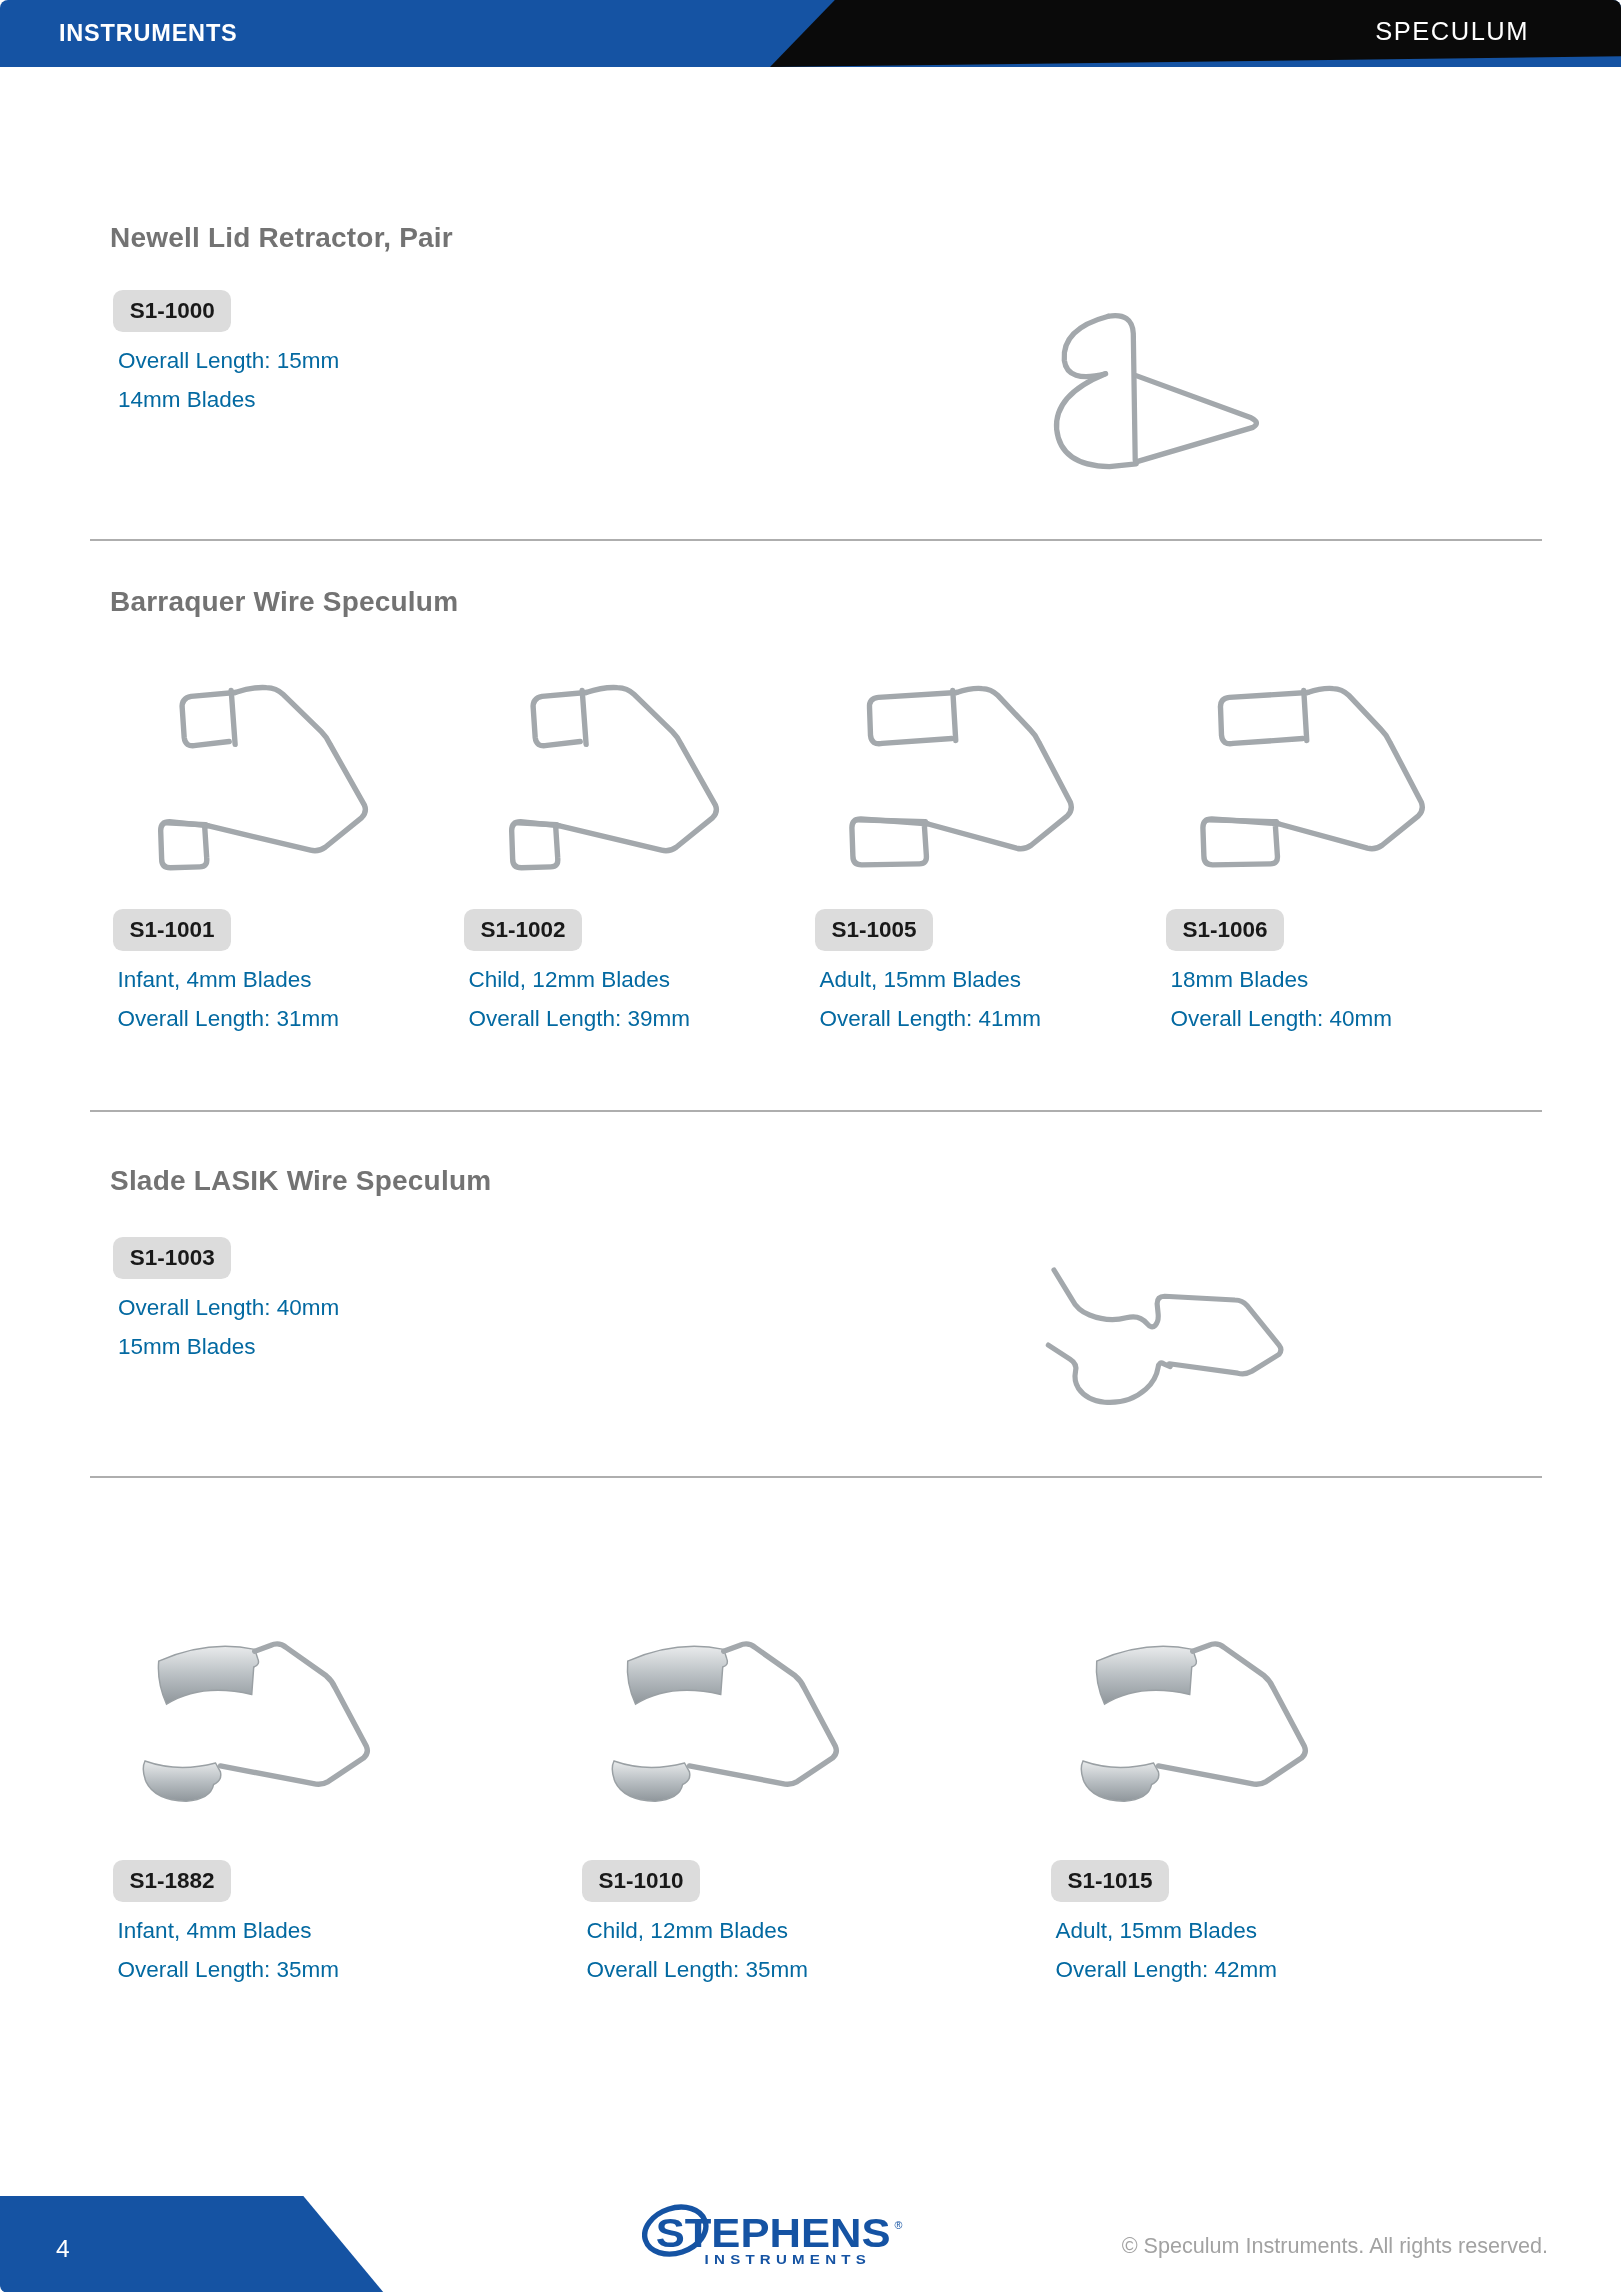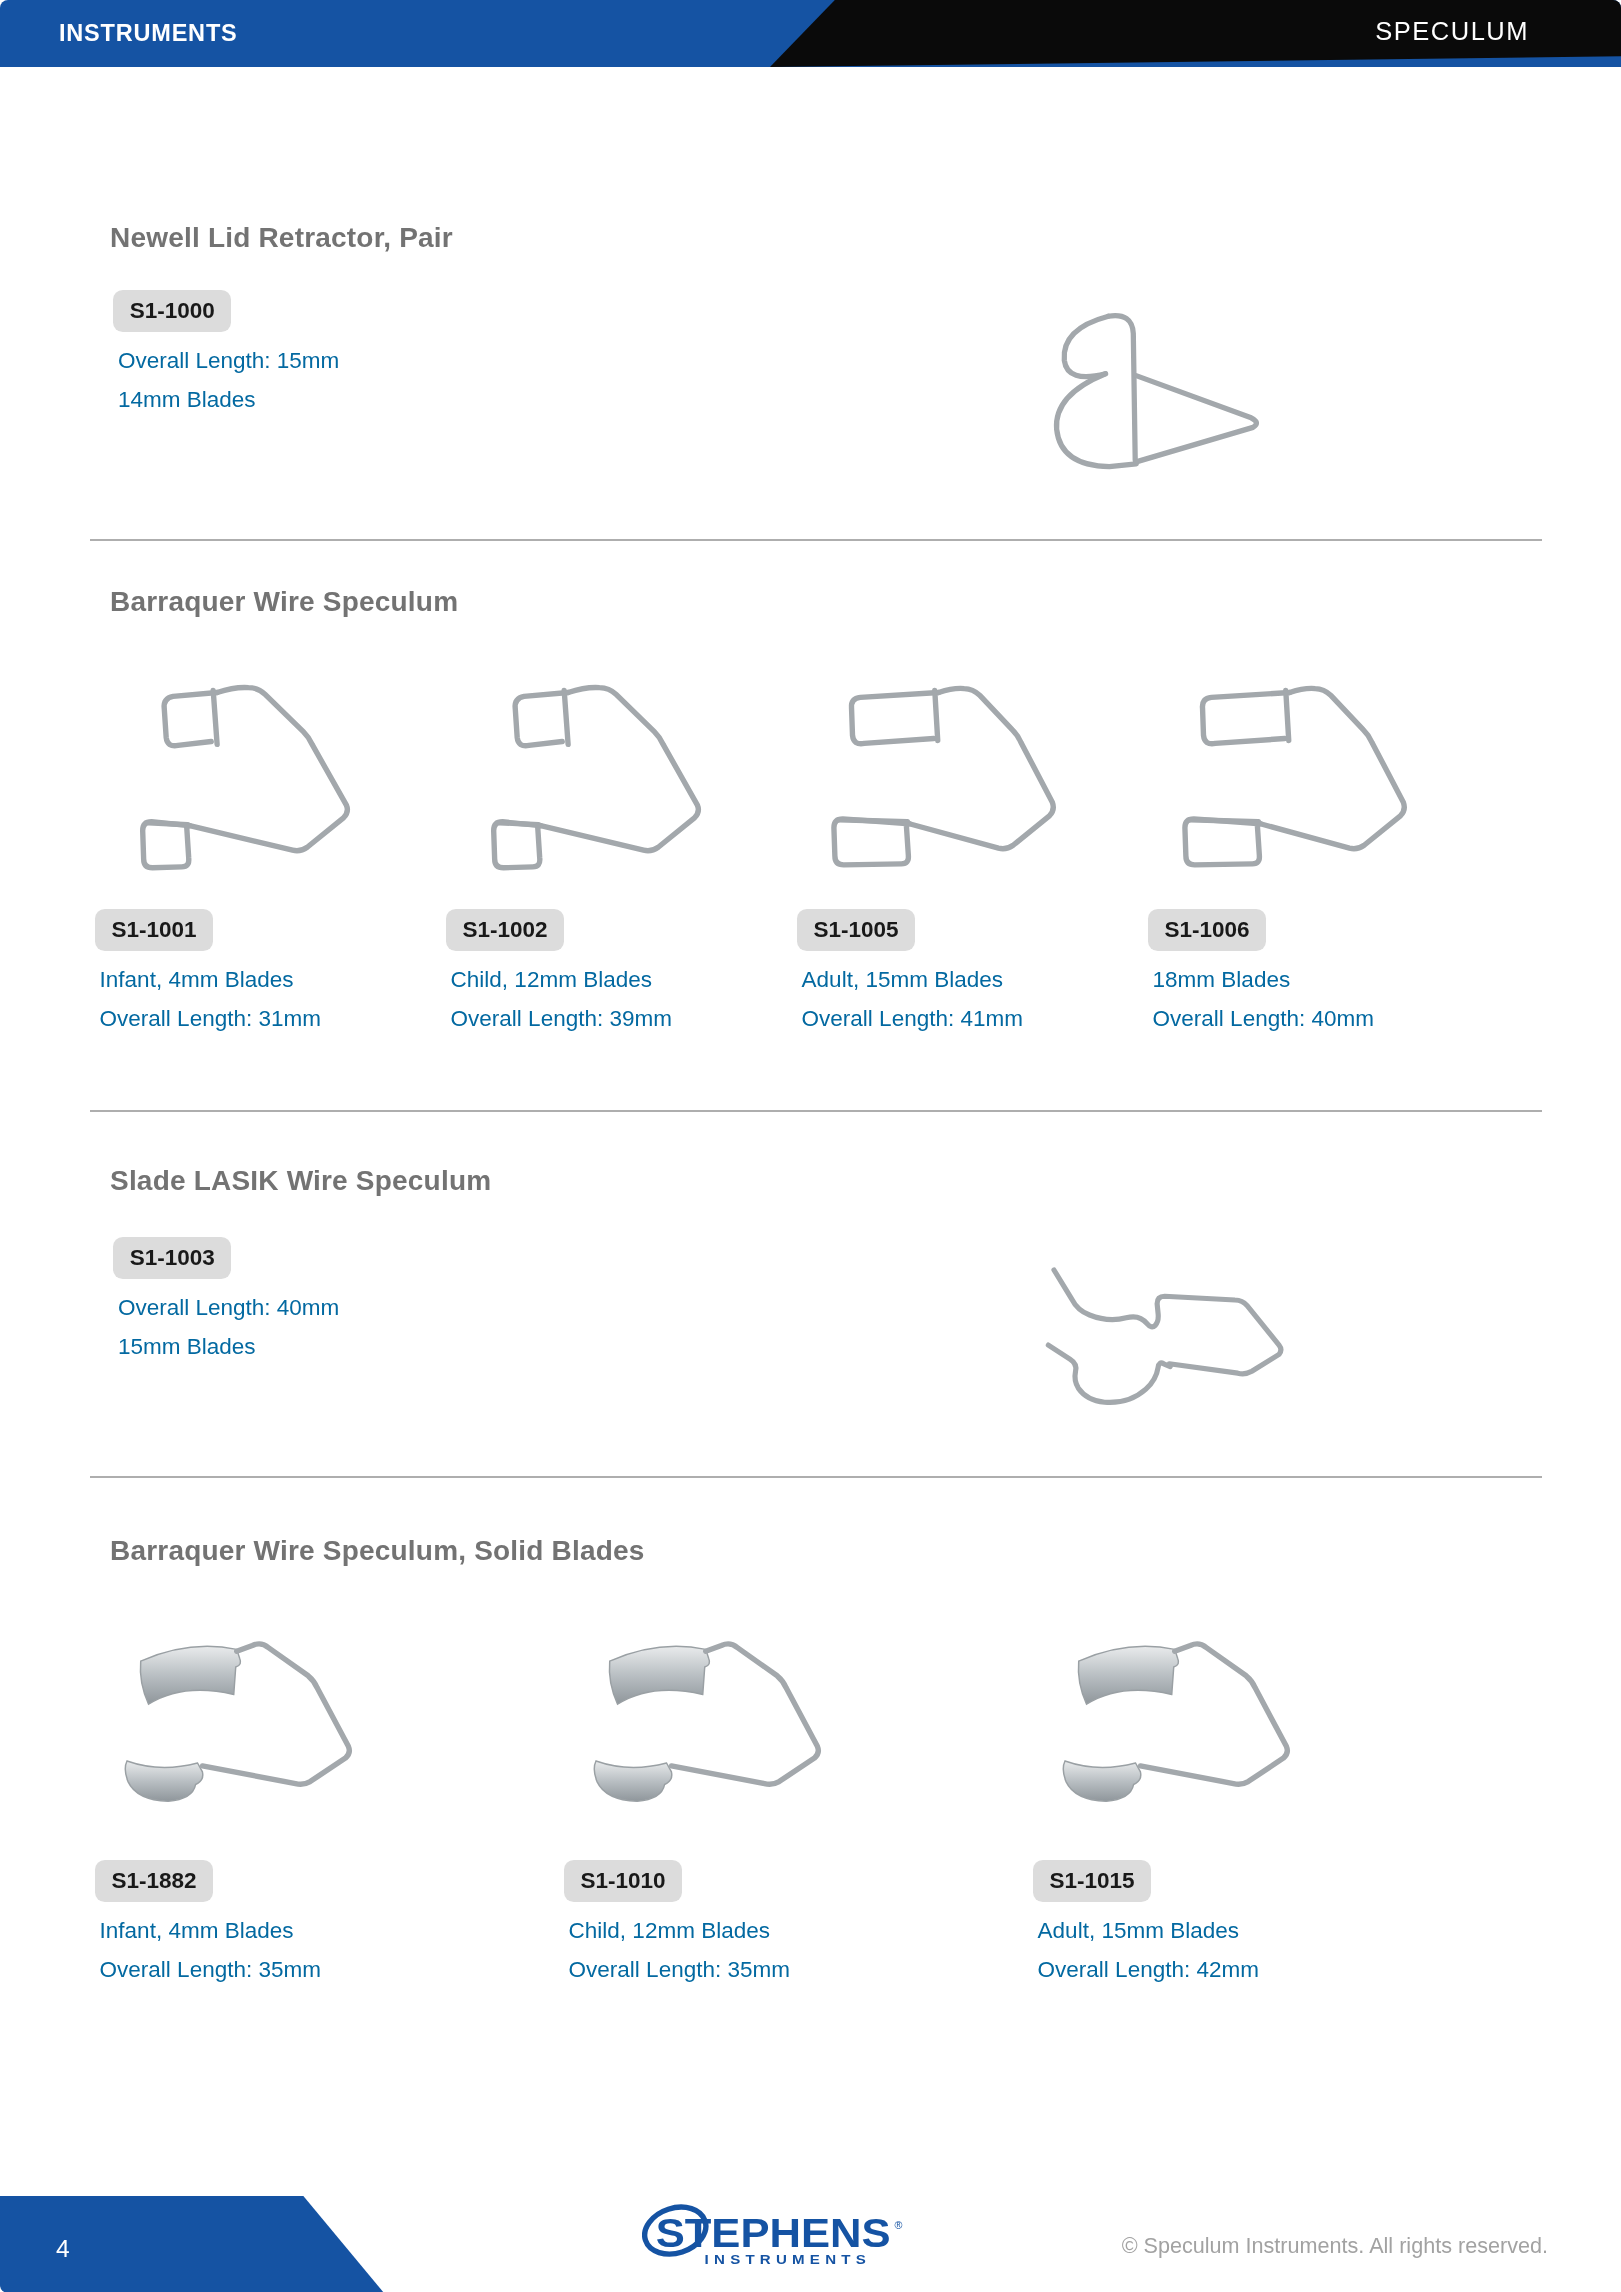--- a/index.html
+++ b/index.html
@@ -24,21 +24,21 @@
     border-top:2px solid #aeaeae;}
 
   .sku{display:inline-block;background:#dcdcdc;border-radius:9.8px;padding:7.8px 16.7px;
     font-size:22.5px;font-weight:bold;color:#191919;}
   .line{font-size:22.5px;color:#0369a1;line-height:25.5px;margin-top:13.7px;white-space:nowrap;}
   .sku + .line{margin-top:16.7px;}
 
   .prod-block{position:absolute;left:113px;}
   .prod-block .line{margin-left:4.9px;}
 
-  .row{position:absolute;left:80px;display:flex;}
+  .row{position:absolute;left:98px;display:flex;}
   .cell{display:block;}
   .cell-w358{width:351px;}
   .cell-w478{width:469px;}
   .cell .sku{margin-left:14.7px;margin-top:35px;}
   .cell .line{margin-left:19.6px;}
   .cell-img{display:block;}
 
   .illus{position:absolute;}
 
   
@@ -176,21 +176,20 @@
     <div class="line">Overall Length: 40mm</div>
     <div class="line">15mm Blades</div>
   </div>
 
   <svg class="illus" style="top:1225px;left:1000px" width="333" height="211" viewBox="0 0 340 225">
       <use href="#sym-slade"></use>
     </svg>
 
   <hr class="divider" style="top:1476px">
 
-  <h2 class="sec-title" style="top:1535px">Barraquer Wire Speculum, Solid Blades</h2>
 
   <div class="row" style="top:1604px">
     <div class="cell cell-w478">
       <svg class="cell-img" width="333" height="221" viewBox="0 0 340 225">
           <use href="#sym-solid"></use>
         </svg>
       <span class="sku">S1-1882</span>
       <div class="line">Infant, 4mm Blades</div>
       <div class="line">Overall Length: 35mm</div>
     </div>

